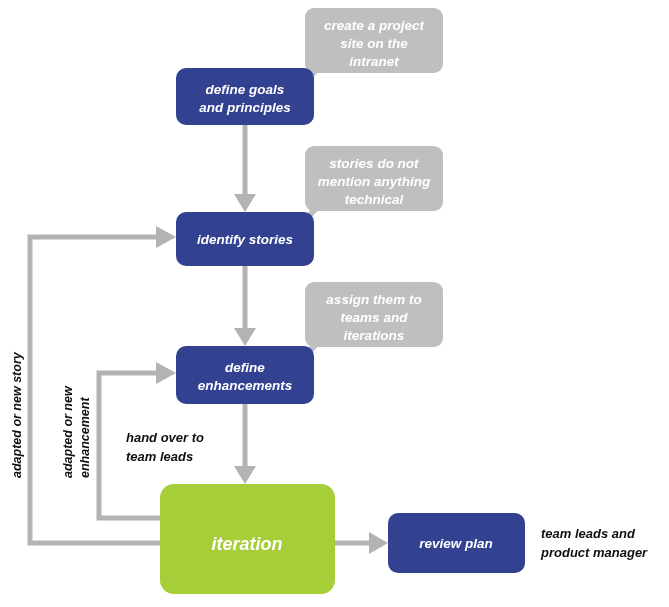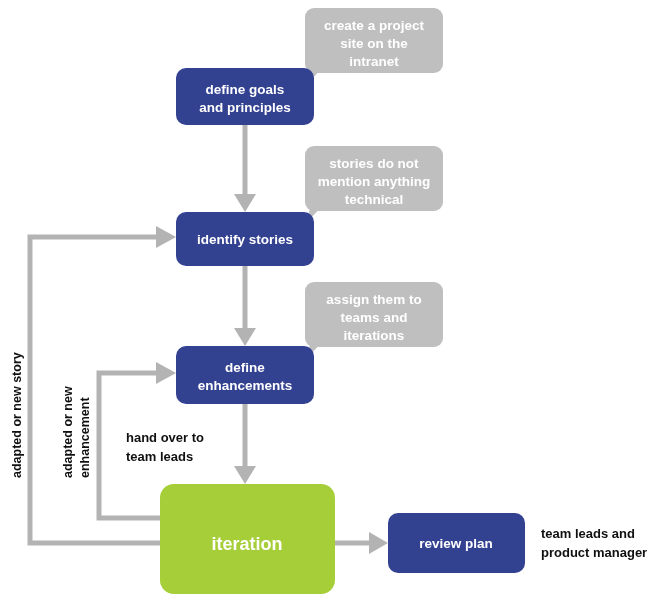--- a/index.html
+++ b/index.html
@@ -10,20 +10,21 @@
   body {
     width: 669px;
     height: 607px;
     font-family: "Liberation Sans", sans-serif;
     overflow: hidden;
   }
   #diagram-root {
     position: relative;
     width: 669px;
     height: 607px;
+    font-style: italic;
   }
   svg#flow {
     position: absolute;
     top: 0;
     left: 0;
     width: 669px;
     height: 607px;
   }
   .node-label {
     font-family: "Liberation Sans", sans-serif;

